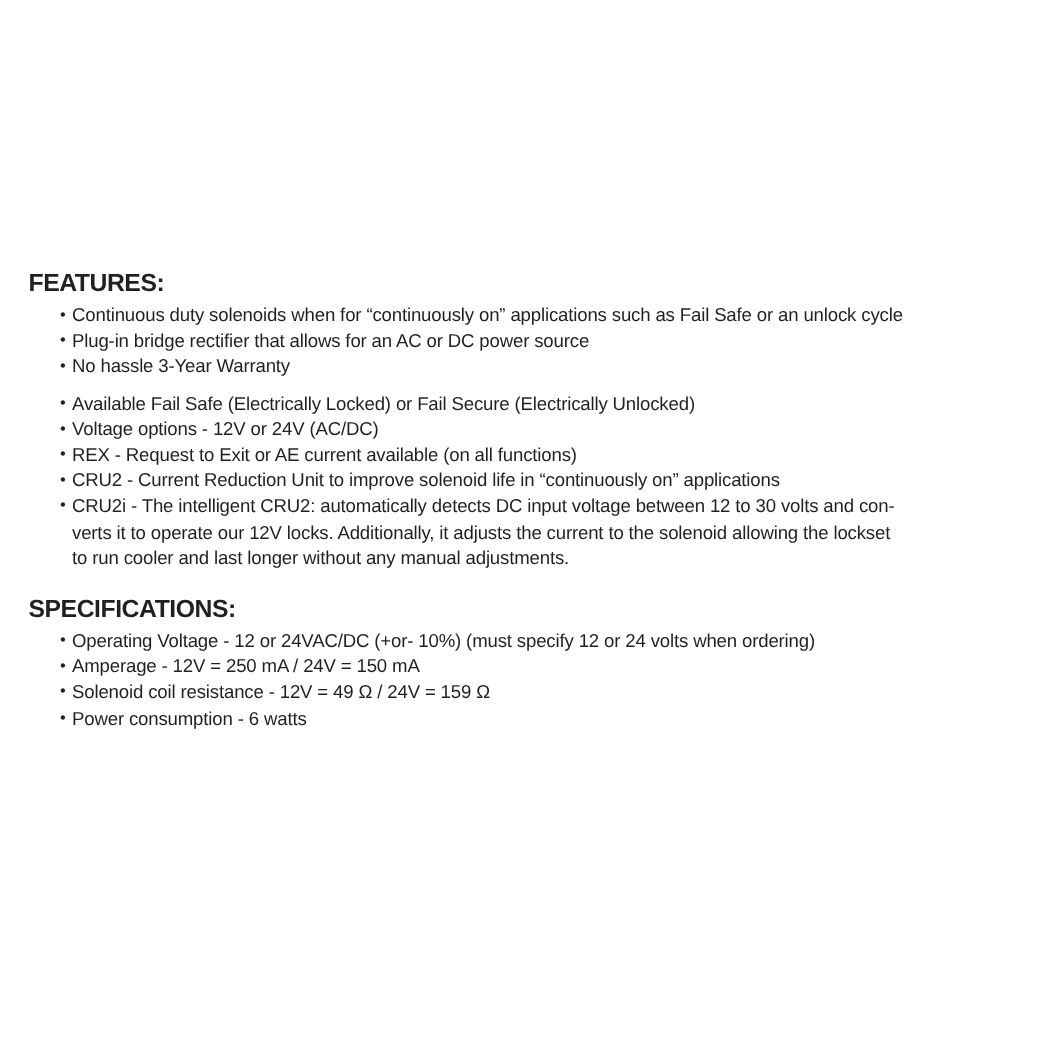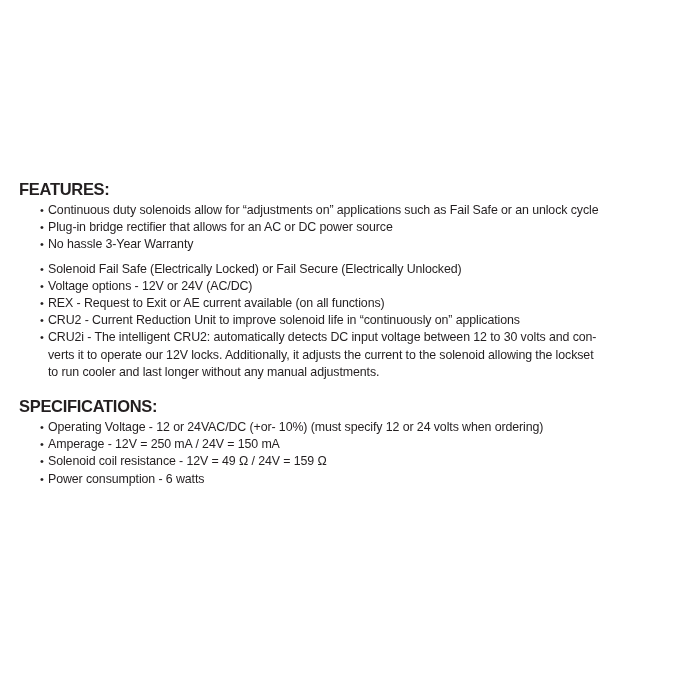--- a/index.html
+++ b/index.html
@@ -55,38 +55,38 @@
 </head>
 <body>
 
 <div class="page">
 
   <section class="section">
     <h2 class="section-heading">FEATURES:</h2>
     <ul class="bullet-list">
       <li>
         <span class="li-marker">•</span>
-        <span class="li-text">Continuous duty solenoids allow for “adjustments on” applications such as Fail Safe or an unlock cycle</span>
+        <span class="li-text">Continuous duty solenoids when for “continuously on” applications such as Fail Safe or an unlock cycle</span>
       </li>
       <li>
         <span class="li-marker">•</span>
         <span class="li-text">Plug-in bridge rectifier that allows for an AC or DC power source</span>
       </li>
       <li>
         <span class="li-marker">•</span>
         <span class="li-text">No hassle 3-Year Warranty</span>
       </li>
     </ul>
   </section>
 
   <section class="section gap-lg">
     <ul class="bullet-list">
       <li>
         <span class="li-marker">•</span>
-        <span class="li-text">Solenoid Fail Safe (Electrically Locked) or Fail Secure (Electrically Unlocked)</span>
+        <span class="li-text">Available Fail Safe (Electrically Locked) or Fail Secure (Electrically Unlocked)</span>
       </li>
       <li>
         <span class="li-marker">•</span>
         <span class="li-text">Voltage options - 12V or 24V (AC/DC)</span>
       </li>
       <li>
         <span class="li-marker">•</span>
         <span class="li-text">REX - Request to Exit or AE current available (on all functions)</span>
       </li>
       <li>

